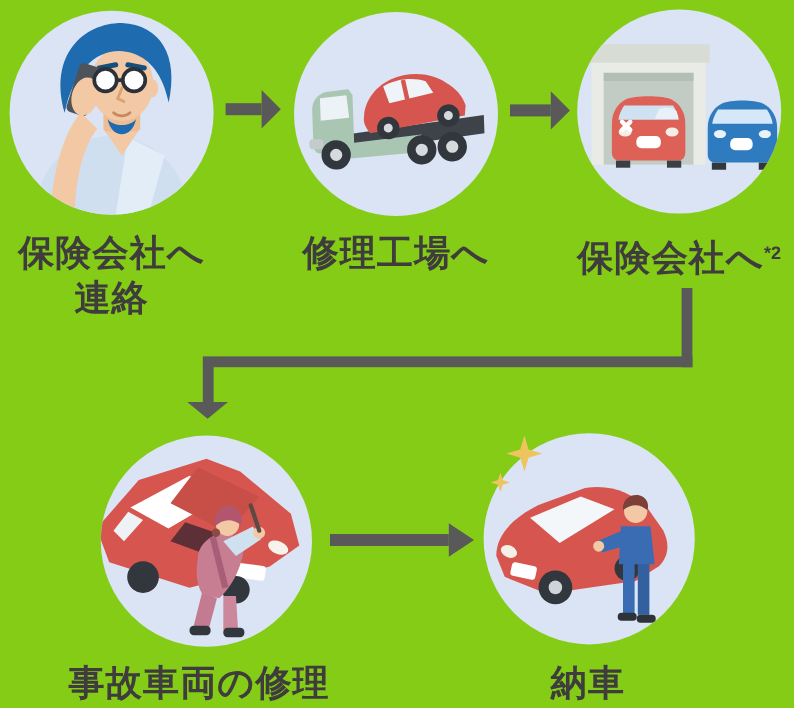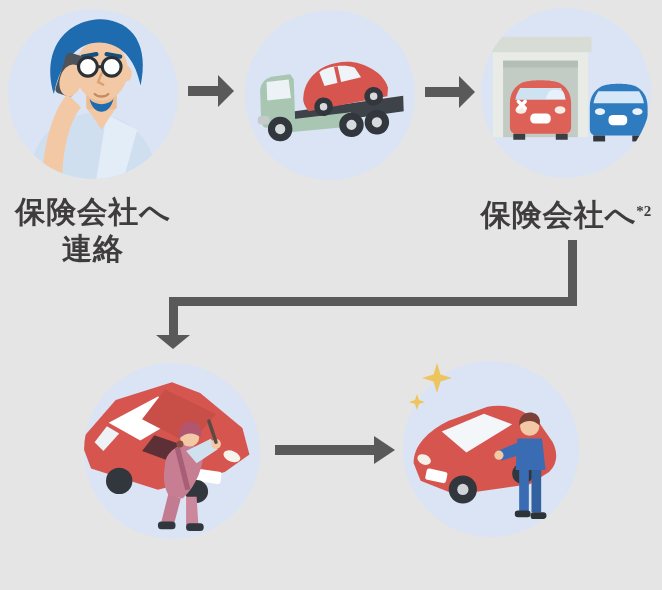--- a/index.html
+++ b/index.html
@@ -1,18 +1,18 @@
 <!DOCTYPE html>
 <html><head>
 <meta charset="utf-8">
 <style>
   html,body{margin:0;padding:0;background:#ffffff;}
   .canvas{
-    position:relative;width:662px;height:590px;background:#e5e5e5;overflow:hidden;
-    font-family:Liberation Serif, serif;
+    position:relative;width:662px;height:590px;background:#84cc16;overflow:hidden;
+    font-family:Liberation Sans, sans-serif;
   }
   .circle{
     position:absolute;border-radius:50%;overflow:hidden;background:#dae4f4;
   }
   .circle svg{display:block;width:100%;height:100%;}
   .label{
     position:absolute;text-align:center;font-size:30px;font-weight:bold;
     color:#3e3c3c;line-height:37px;letter-spacing:1px;
   }
   .label sup{font-size:15px;letter-spacing:0;vertical-align:9px;}
@@ -87,20 +87,21 @@
         <circle cx="20" cy="69" r="7.2" fill="#31373c"></circle>
           <circle cx="20" cy="69" r="3" fill="#d6dadd"></circle>
         <circle cx="62" cy="68" r="7.2" fill="#31373c"></circle>
           <circle cx="62" cy="68" r="3" fill="#d6dadd"></circle>
         <circle cx="77" cy="67" r="7.2" fill="#31373c"></circle>
           <circle cx="77" cy="67" r="3" fill="#d6dadd"></circle>
       </g>
     </svg>
   </div>
   <div class="label" style="left:230px;top:193px;width:200px">
+    <div>修理工場へ</div>
   </div>
 
   <div class="arrow" style="left:425px;top:76px">
     <div class="shaft" style="width:34px"></div>
     <div class="head"></div>
   </div>
 
   <div class="circle" style="left:481px;top:8px;width:170px;height:170px">
     <svg viewBox="0 0 100 100">
       <rect x="7" y="22" width="56" height="54" fill="#e9ebe6"></rect>
@@ -154,20 +155,23 @@
       <path d="M46,58 C46,52 52,46 60,46 L68,50 C68,58 64,70 56,77 L48,75 C45,70 45,64 46,58 Z" fill="#c77d92"></path>
       <path d="M53,48 L59,72" stroke="#a75f77" stroke-width="3" fill="none"></path>
       <path d="M58,50 L72,43 L76,49 L64,57 Z" fill="#cfe0ee"></path>
       <circle cx="75" cy="46" r="2.8" fill="#f2c9a4"></circle>
       <path d="M75,45 L71,33" stroke="#5a4a42" stroke-width="2" stroke-linecap="round"></path>
       <circle cx="60" cy="42" r="5.5" fill="#f2c9a4"></circle>
       <path d="M54,43 C53,36 58,32.5 62,33.5 C66,34.5 67.5,39 66.5,42.5 C62,39 58,39.5 54,43 Z" fill="#b25670"></path>
       <circle cx="54.5" cy="46" r="2" fill="#8c4a42"></circle>
     </svg>
   </div>
+  <div class="label" style="left:56px;top:551px;width:220px">
+    <div>事故車両の修理</div>
+  </div>
 
   <div class="arrow long" style="left:275px;top:436px">
     <div class="shaft" style="width:99px"></div>
     <div class="head"></div>
   </div>
 
   <div class="circle" style="left:403px;top:361px;width:176px;height:176px">
     <svg viewBox="0 0 100 100">
       <path d="M6,58 C6,48 14,40 26,34 L48,26 C60,24 70,28 78,36 L85,46 C88,52 88,58 83,63 L72,70 L30,76 L10,68 Z" fill="#d6564f"></path>
       <path d="M22,40 L46,30 L62,36 L36,52 Z" fill="#f4f7f9"></path>
@@ -184,14 +188,17 @@
       <path d="M66,46 L54,51 L56,56.5 L68,53 Z" fill="#3a6cb4"></path>
       <circle cx="54.5" cy="53.5" r="2.6" fill="#f2c9a4"></circle>
       <circle cx="72" cy="37" r="5.5" fill="#f2c9a4"></circle>
       <path d="M66,36.5 C65.5,31 70,28.5 74,29.5 C77.5,30.5 78.5,34 77.5,36.5 C74,33 69.5,33.5 66,36.5 Z" fill="#7d4038"></path>
     </svg>
   </div>
   <svg class="stars-overlay" style="left:400px;top:356px" width="60" height="56" viewBox="0 0 60 56">
     <path d="M37,7 L40.5,18.5 L52,22 L40.5,25.5 L37,37 L33.5,25.5 L22,22 L33.5,18.5 Z" fill="#eec45f"></path>
     <path d="M17,38 L19,44 L25,46 L19,48 L17,54 L15,48 L9,46 L15,44 Z" fill="#eec45f"></path>
   </svg>
+  <div class="label" style="left:390px;top:551px;width:200px">
+    <div>納車</div>
+  </div>
 
 </div>
 
 </body></html>

